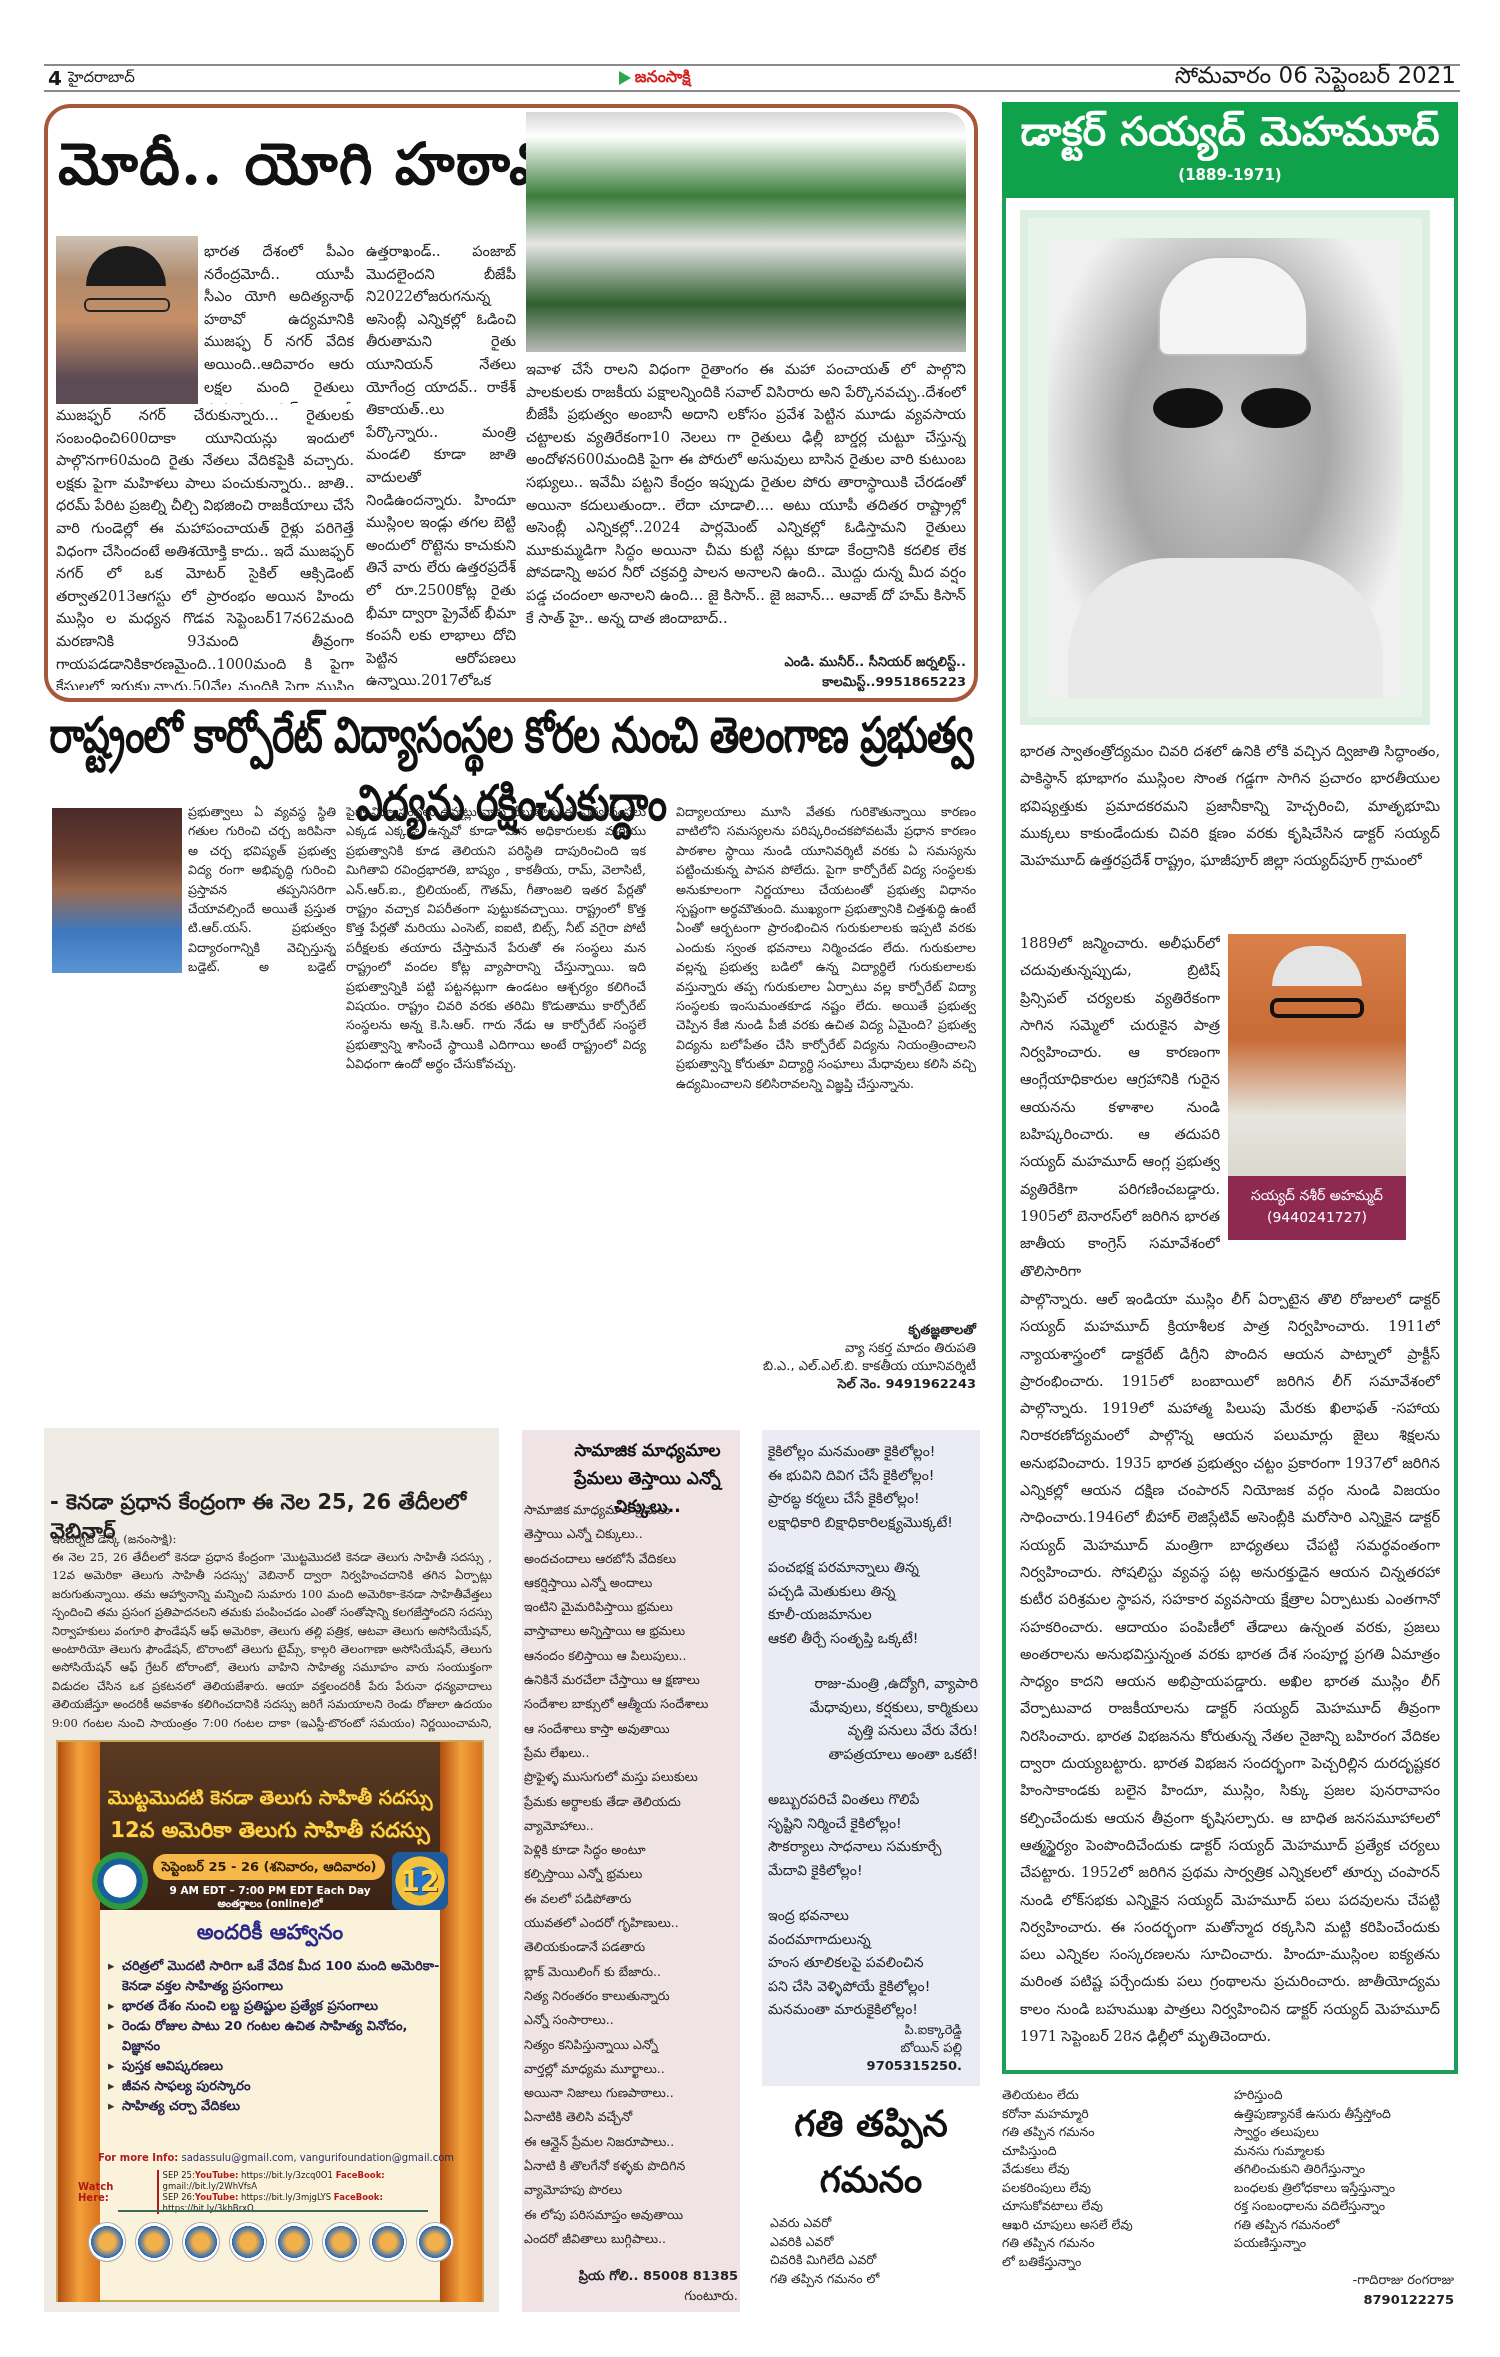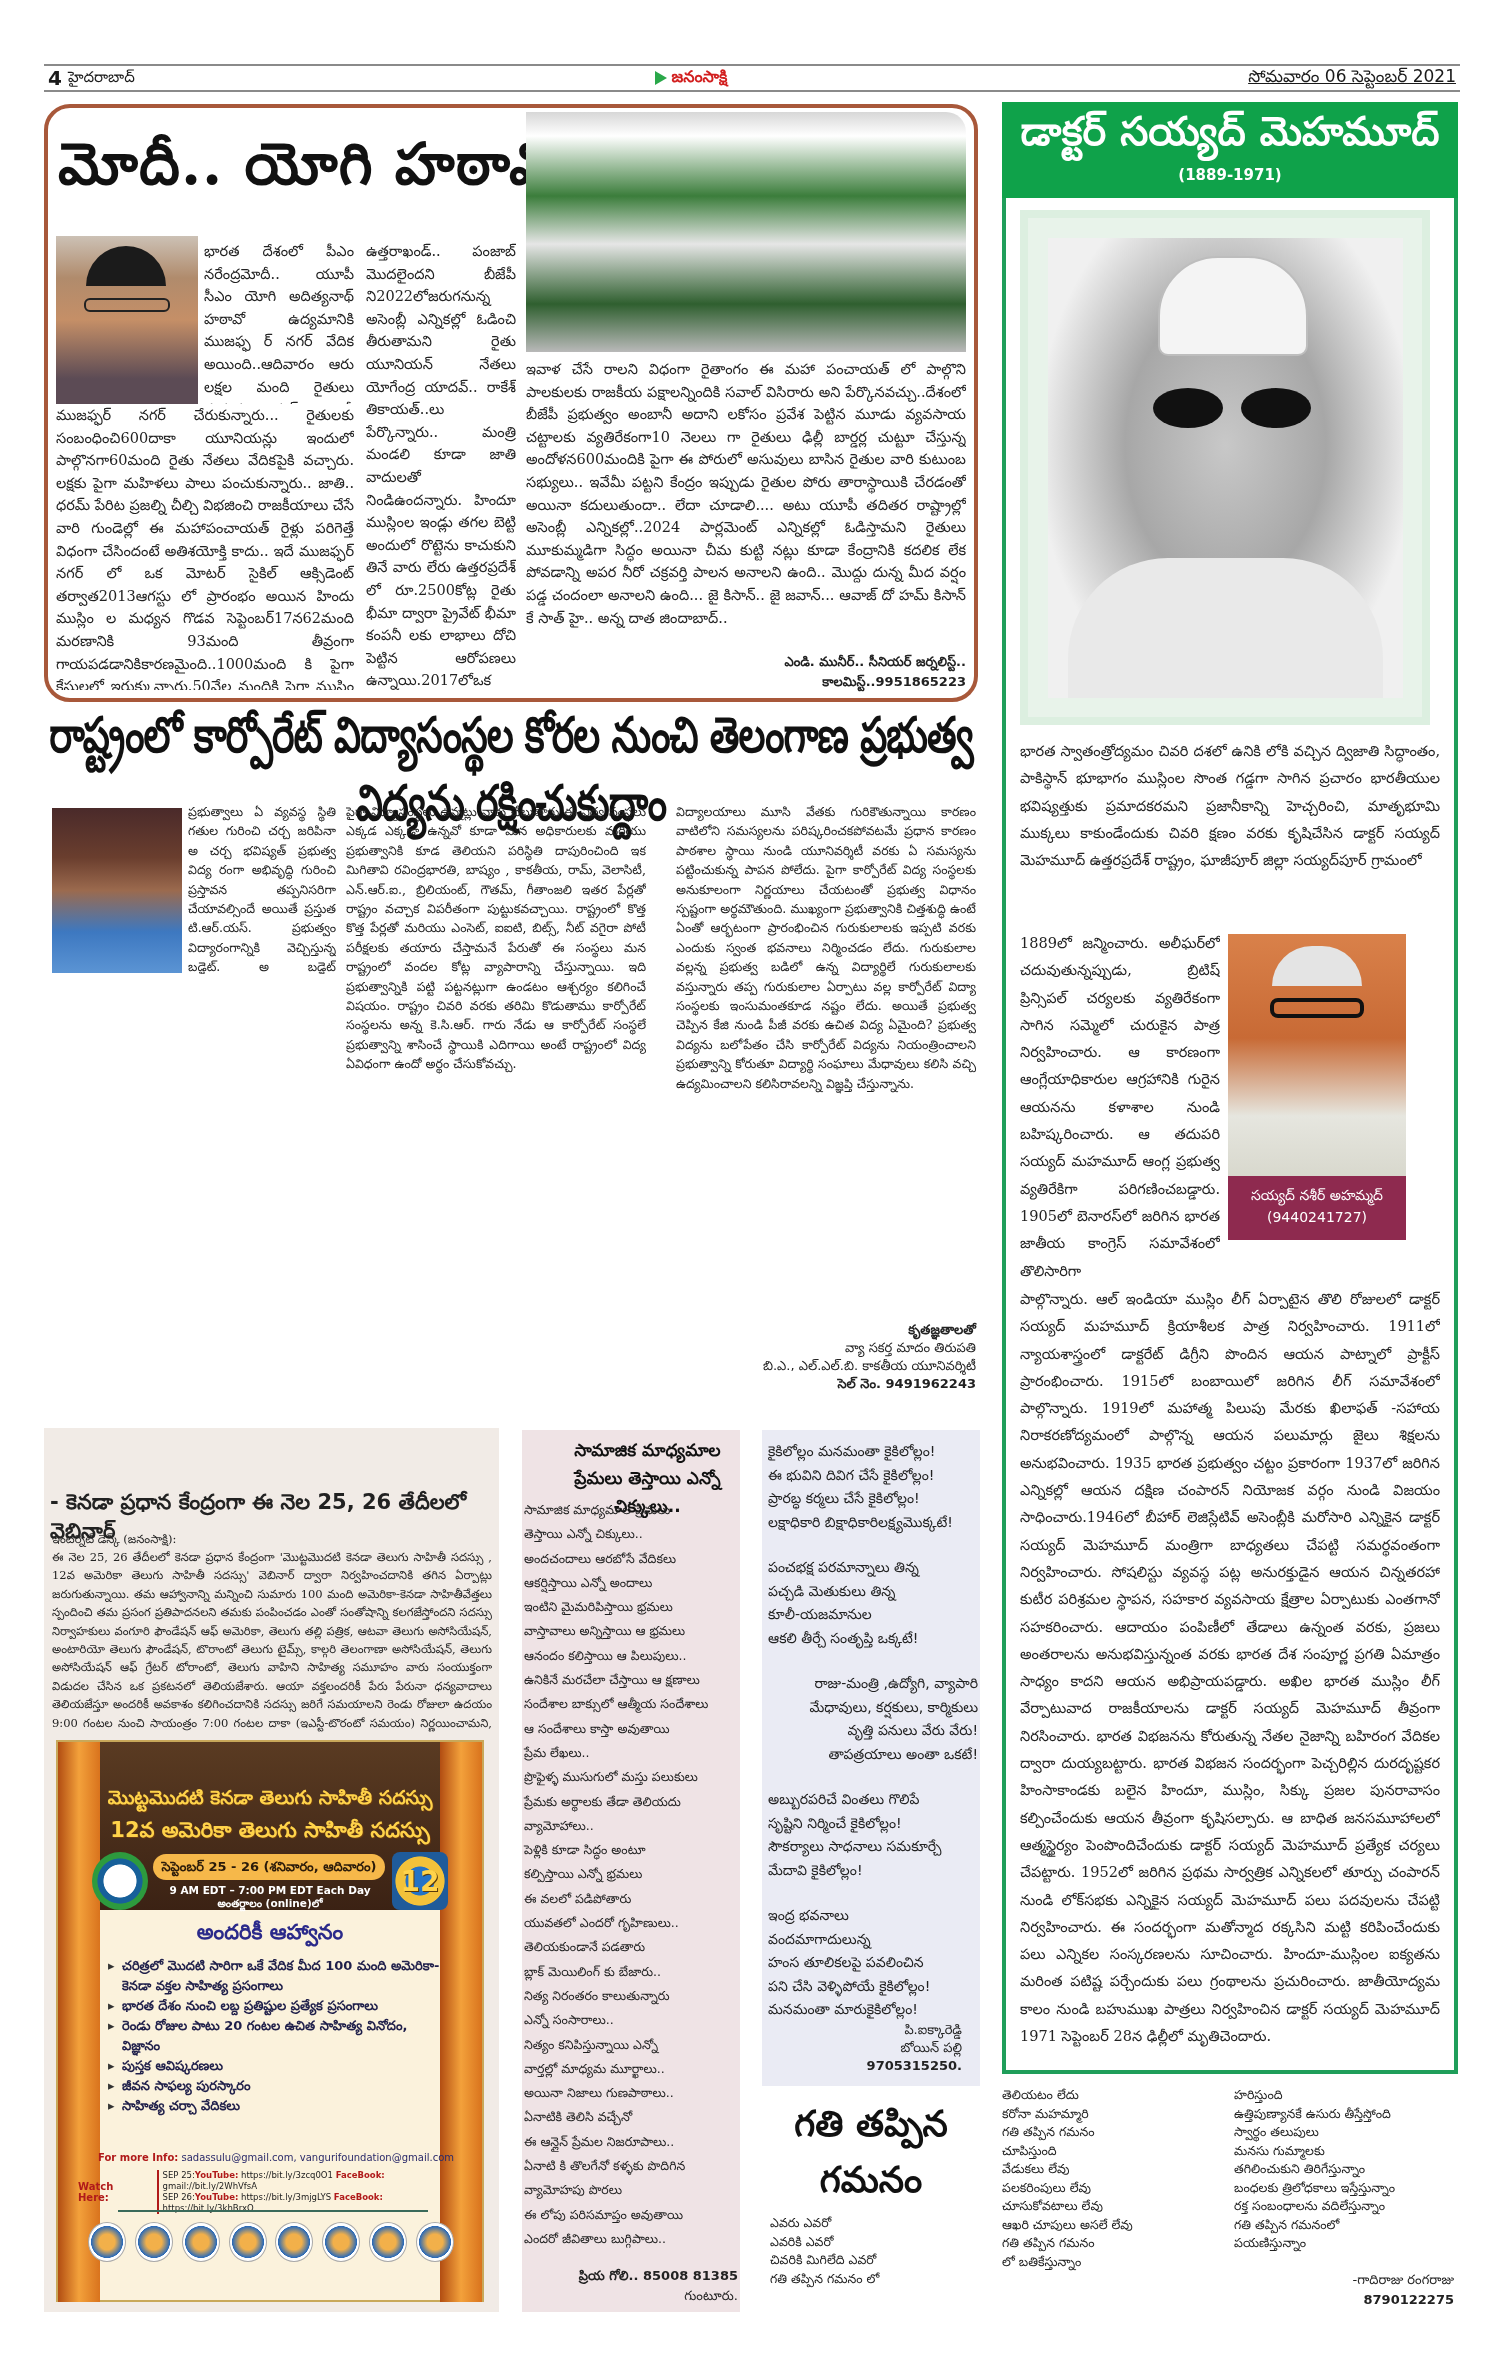--- a/index.html
+++ b/index.html
@@ -7,21 +7,21 @@
   body { position: relative; font-family: "DejaVu Sans", sans-serif; color: #1a1a1a; }
 
   .abs { position: absolute; }
 
   
   .masthead { left: 44px; top: 64px; width: 1416px; height: 28px; border-top: 2px solid #8a8a8a; border-bottom: 2px solid #8a8a8a; display: flex; align-items: center; justify-content: space-between; padding: 0 4px; }
   .page-left { display: flex; align-items: center; gap: 6px; font-size: 15px; }
   .page-num { font-size: 20px; font-weight: bold; }
   .logo { display: flex; align-items: center; gap: 4px; color: #d21f1f; font-weight: bold; font-size: 16px; }
   .logo-mark { width: 0; height: 0; border-left: 12px solid #2aa84a; border-top: 7px solid transparent; border-bottom: 7px solid transparent; }
-  .date { font-size: 17px; text-decoration: underline; }
+  .date { font-size: 23px; }
 
   
   .art1 { left: 44px; top: 104px; width: 934px; height: 598px; border: 4px solid #a8583a; border-radius: 26px; }
   .art1-headline { position: absolute; left: 10px; top: 22px; font-size: 58px; font-weight: bold; letter-spacing: 1px; font-family: "DejaVu Serif", serif; color: #111; }
   .photo { background: linear-gradient(160deg, #6b5b55, #c9a48a 40%, #7a6a6a 80%); position: absolute; }
   .photo-rally { left: 478px; top: 4px; width: 440px; height: 240px; background: linear-gradient(180deg, #d7d7d7 0%, #ffffff 10%, #3b7d3b 35%, #e6e6e6 55%, #2f5f2f 80%, #b9b9b9 100%); border-radius: 0 20px 0 0; }
   .col-text { position: absolute; font-size: 14.5px; line-height: 22.6px; text-align: justify; color: #222; font-family: "DejaVu Serif", serif; overflow: hidden; }
   .byline { position: absolute; font-size: 13px; text-align: right; font-weight: bold; color: #222; }
 
   

